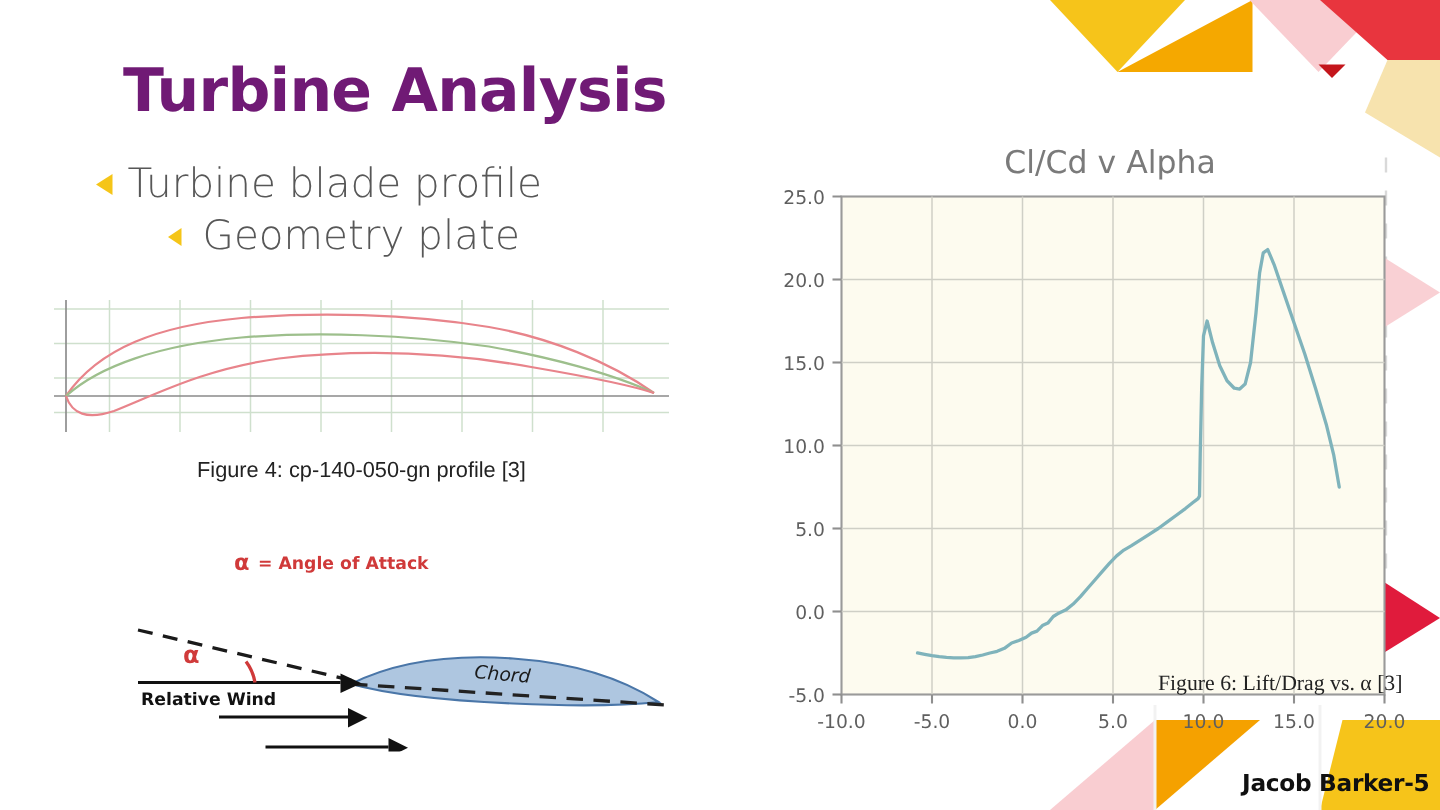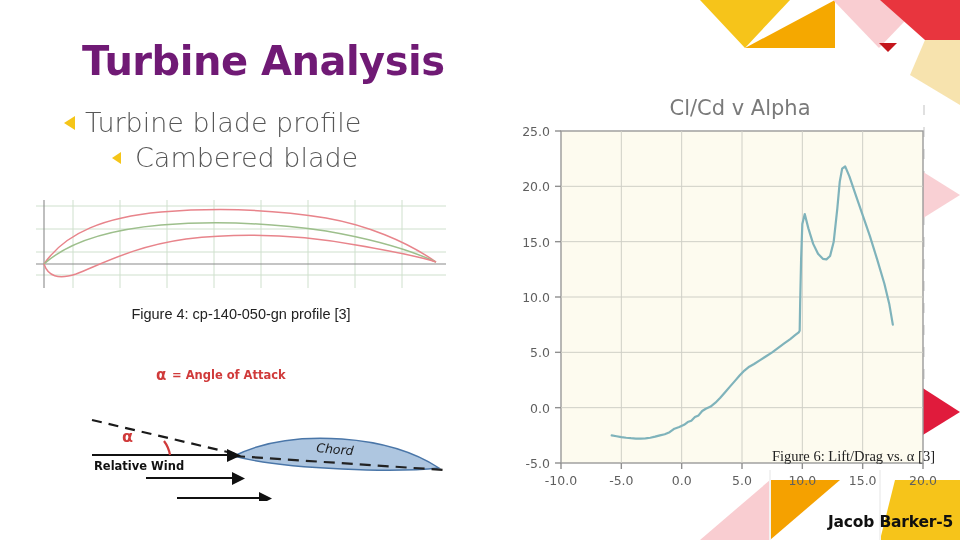--- a/index.html
+++ b/index.html
@@ -189,21 +189,21 @@
   </div>
 
   <div class="title">Turbine Analysis</div>
 
   <div class="bullet-l1">
     <span class="tri-bullet"></span>
     <span class="bullet-text">Turbine blade profile</span>
   </div>
   <div class="bullet-l2">
     <span class="tri-bullet small"></span>
-    <span class="bullet-text">Cambered blade</span>
+    <span class="bullet-text">Geometry plate</span>
   </div>
 
   <div class="fig4-wrap">
     <svg width="410" height="95" viewBox="0 0 410 95">
 
       <g stroke="#cfe0cd" stroke-width="1">
         <line x1="0" y1="10" x2="410" y2="10"></line>
         <line x1="0" y1="33" x2="410" y2="33"></line>
         <line x1="0" y1="56" x2="410" y2="56"></line>
         <line x1="0" y1="79" x2="410" y2="79"></line>

